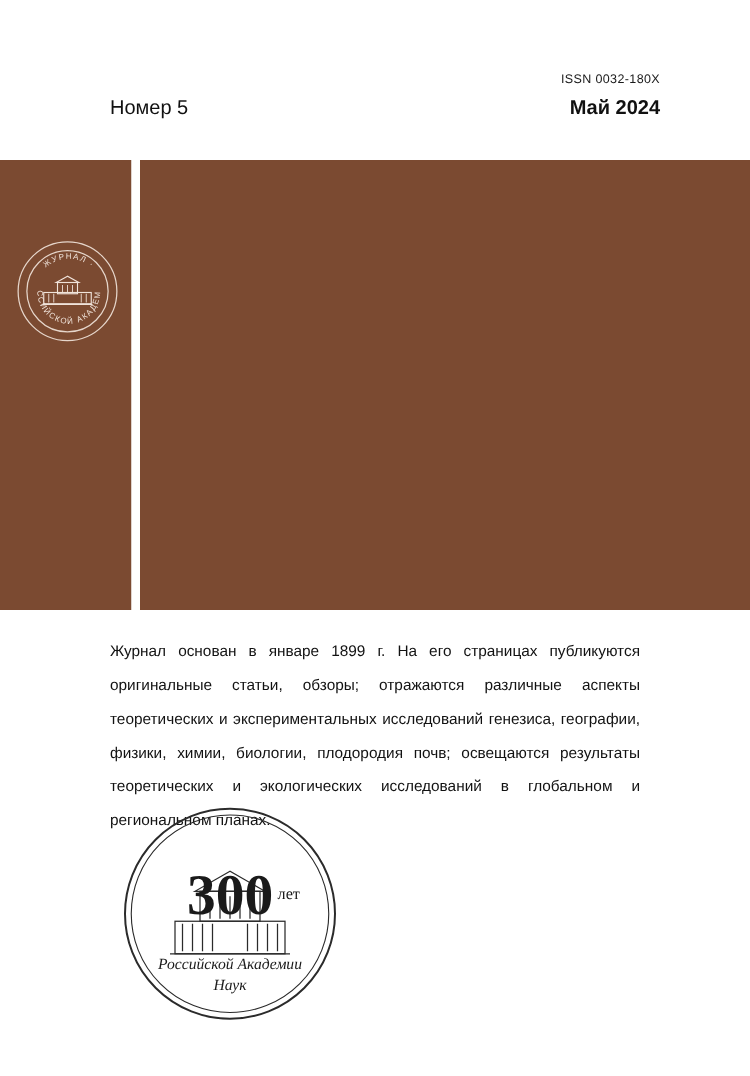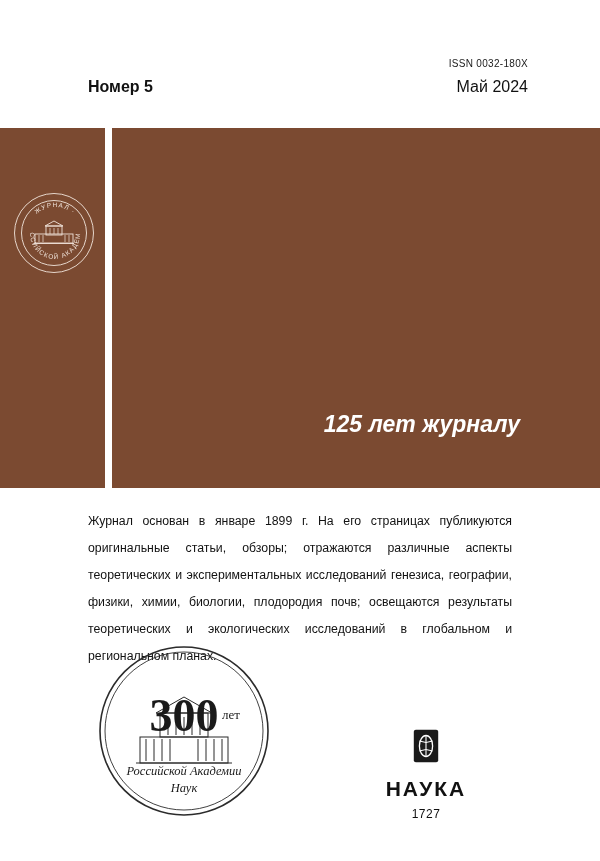--- a/index.html
+++ b/index.html
@@ -36,30 +36,30 @@
     font-size: 10px;
     letter-spacing: 0.3px;
     color: #1a1a1a;
     white-space: nowrap;
   }
   .issue-number {
     position: absolute;
     left: 88px;
     top: 78px;
     font-size: 16px;
-    font-weight: bold;
+    font-weight: normal;
     color: #111111;
     white-space: nowrap;
   }
   .issue-date {
     position: absolute;
     right: 72px;
     top: 78px;
     font-size: 16px;
-    font-weight: normal;
+    font-weight: bold;
     color: #111111;
     white-space: nowrap;
   }
 
   
   .brown-band {
     position: absolute;
     top: 128px;
     left: 0;
     width: 600px;
@@ -246,21 +246,20 @@
         <line x1="10" y1="15" x2="10" y2="22" stroke="#f0e3da" stroke-width="0.7"></line>
         <line x1="32" y1="15" x2="32" y2="22" stroke="#f0e3da" stroke-width="0.7"></line>
         <line x1="36" y1="15" x2="36" y2="22" stroke="#f0e3da" stroke-width="0.7"></line>
         <line x1="17" y1="8" x2="17" y2="14" stroke="#f0e3da" stroke-width="0.7"></line>
         <line x1="21" y1="8" x2="21" y2="14" stroke="#f0e3da" stroke-width="0.7"></line>
         <line x1="25" y1="8" x2="25" y2="14" stroke="#f0e3da" stroke-width="0.7"></line>
         <line x1="1" y1="23.5" x2="41" y2="23.5" stroke="#f0e3da" stroke-width="0.9"></line>
       </svg>
     </div>
 
-    <div class="anniversary">125 лет журналу</div>
   </div>
 
   <div class="abstract">Журнал основан в январе 1899 г. На его страницах публикуются оригинальные статьи, обзоры; отражаются различные аспекты теоретических и экспериментальных исследований генезиса, географии, физики, химии, биологии, плодородия почв; освещаются результаты теоретических и экологических исследований в глобальном и региональном планах.</div>
 
   <div class="emblem">
     <svg viewBox="0 0 172 172" width="172" height="172">
       <circle cx="86" cy="86" r="84" fill="none" stroke="#2b2b2b" stroke-width="1.6"></circle>
       <circle cx="86" cy="86" r="79" fill="none" stroke="#2b2b2b" stroke-width="0.9"></circle>
 
       <g stroke="#2b2b2b" fill="none" stroke-width="1">
@@ -284,25 +283,14 @@
       </g>
 
       <text x="86" y="86" text-anchor="middle" fill="#1a1a1a" font-family="Liberation Serif, serif" font-size="46" font-weight="bold">300</text>
       <text x="133" y="74" text-anchor="middle" fill="#1a1a1a" font-family="Liberation Serif, serif" font-size="13">лет</text>
 
       <text x="86" y="130" text-anchor="middle" fill="#1a1a1a" font-family="Liberation Serif, serif" font-style="italic" font-size="12.5">Российской Академии</text>
       <text x="86" y="147" text-anchor="middle" fill="#1a1a1a" font-family="Liberation Serif, serif" font-style="italic" font-size="12.5">Наук</text>
     </svg>
   </div>
 
-  <div class="publisher">
-    <svg class="publisher-mark" viewBox="0 0 26 34">
-      <rect x="0.8" y="0.8" width="24.4" height="32.4" rx="2" fill="#1a1a1a"></rect>
-      <ellipse cx="13" cy="17" rx="6.6" ry="10.5" fill="none" stroke="#ffffff" stroke-width="1.3"></ellipse>
-      <line x1="13" y1="6.5" x2="13" y2="27.5" stroke="#ffffff" stroke-width="1.1"></line>
-      <path d="M 6.4 12 Q 13 15 19.6 12" fill="none" stroke="#ffffff" stroke-width="1"></path>
-      <path d="M 6.4 22 Q 13 19 19.6 22" fill="none" stroke="#ffffff" stroke-width="1"></path>
-    </svg>
-    <div class="publisher-name">НАУКА</div>
-    <div class="publisher-year">1727</div>
-  </div>
 
 </div>
 
 </body></html>

